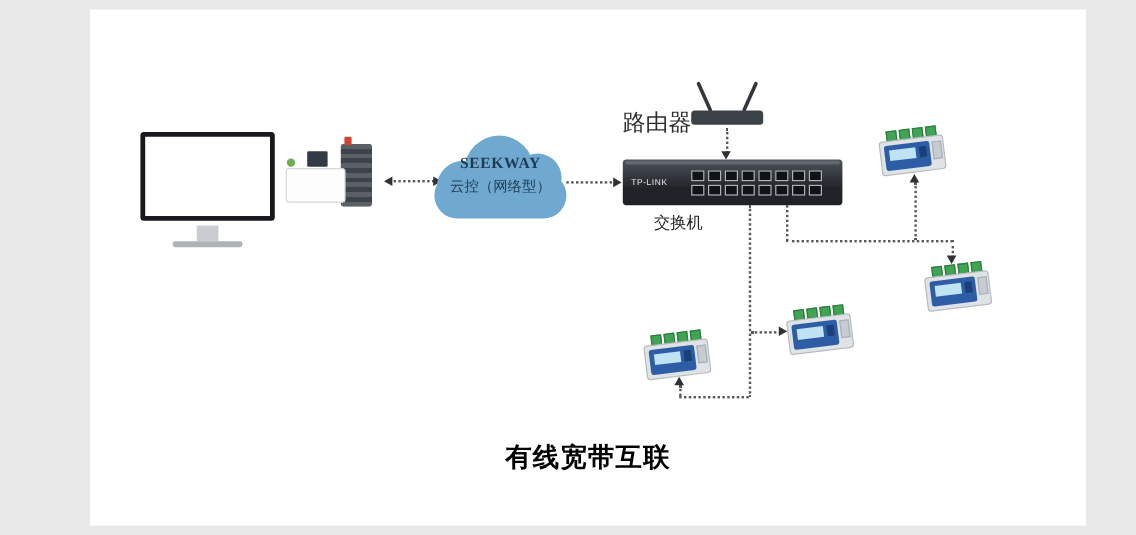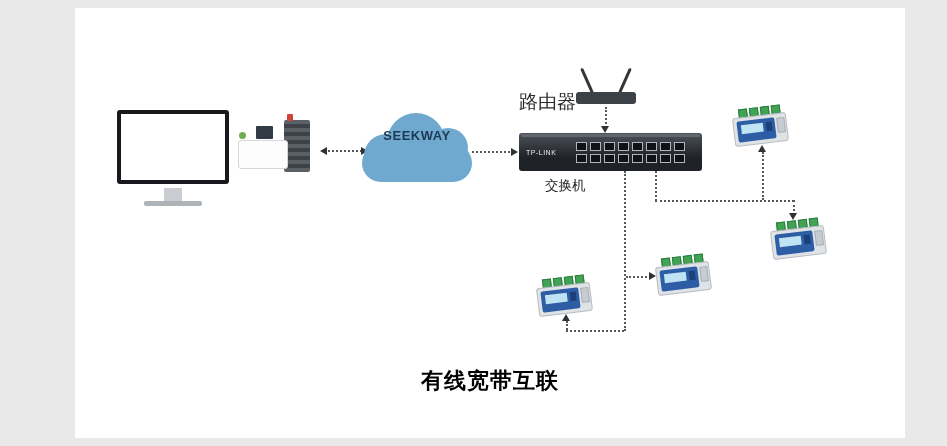--- a/index.html
+++ b/index.html
@@ -46,21 +46,21 @@
   .c-v3 { left:793px; top:200px; height:15px; }
   .a-dev-b { left:789px; top:213px; }
   .c-v4 { left:624px; top:171px; height:160px; }
   .c-h2 { left:566px; top:330px; width:58px; }
   .c-v5 { left:566px; top:321px; height:9px; }
   .a-dev-d { left:562px; top:314px; }
   .c-h3 { left:626px; top:276px; width:25px; }
   .a-dev-c { left:649px; top:272px; }
 
   
-  .cloud { left:362px; top:110px; width:110px; height:74px; }
+  .cloud { left:362px; top:110px; width:110px; height:74px;font-family:Liberation Serif, serif; }
   .cl { position:absolute; background:#6fa9d0; border-radius:50%; }
   .cl.c1 { left:2px;  top:24px; width:44px; height:44px; }
   .cl.c2 { left:25px; top:3px;  width:58px; height:58px; }
   .cl.c3 { left:66px; top:18px; width:40px; height:40px; }
   .cl.base { left:0; top:34px; width:110px; height:38px; border-radius:19px; }
   .cloud-text { position:absolute; left:0; top:18px; width:110px; text-align:center; color:#1e3a52; }
   .cloud-line1 { font-size:13px; font-weight:700; letter-spacing:0.5px; }
   .cloud-line2 { font-size:12px; margin-top:3px; }
 
   
@@ -121,20 +121,21 @@
   <div class="abs arr arr-left a-desk"></div>
   <div class="abs arr arr-right a-cloud"></div>
 
   <div class="abs cloud">
     <div class="cl c1"></div>
     <div class="cl c2"></div>
     <div class="cl c3"></div>
     <div class="cl base"></div>
     <div class="cloud-text">
       <div class="cloud-line1">SEEKWAY</div>
+      <div class="cloud-line2">云控（网络型）</div>
     </div>
   </div>
 
   <div class="abs dot-h line-cloud-switch"></div>
   <div class="abs arr arr-right a-switch-l"></div>
 
   <div class="abs router-label">路由器</div>
   <div class="abs router">
     <div class="ant ant1"></div>
     <div class="ant ant2"></div>

